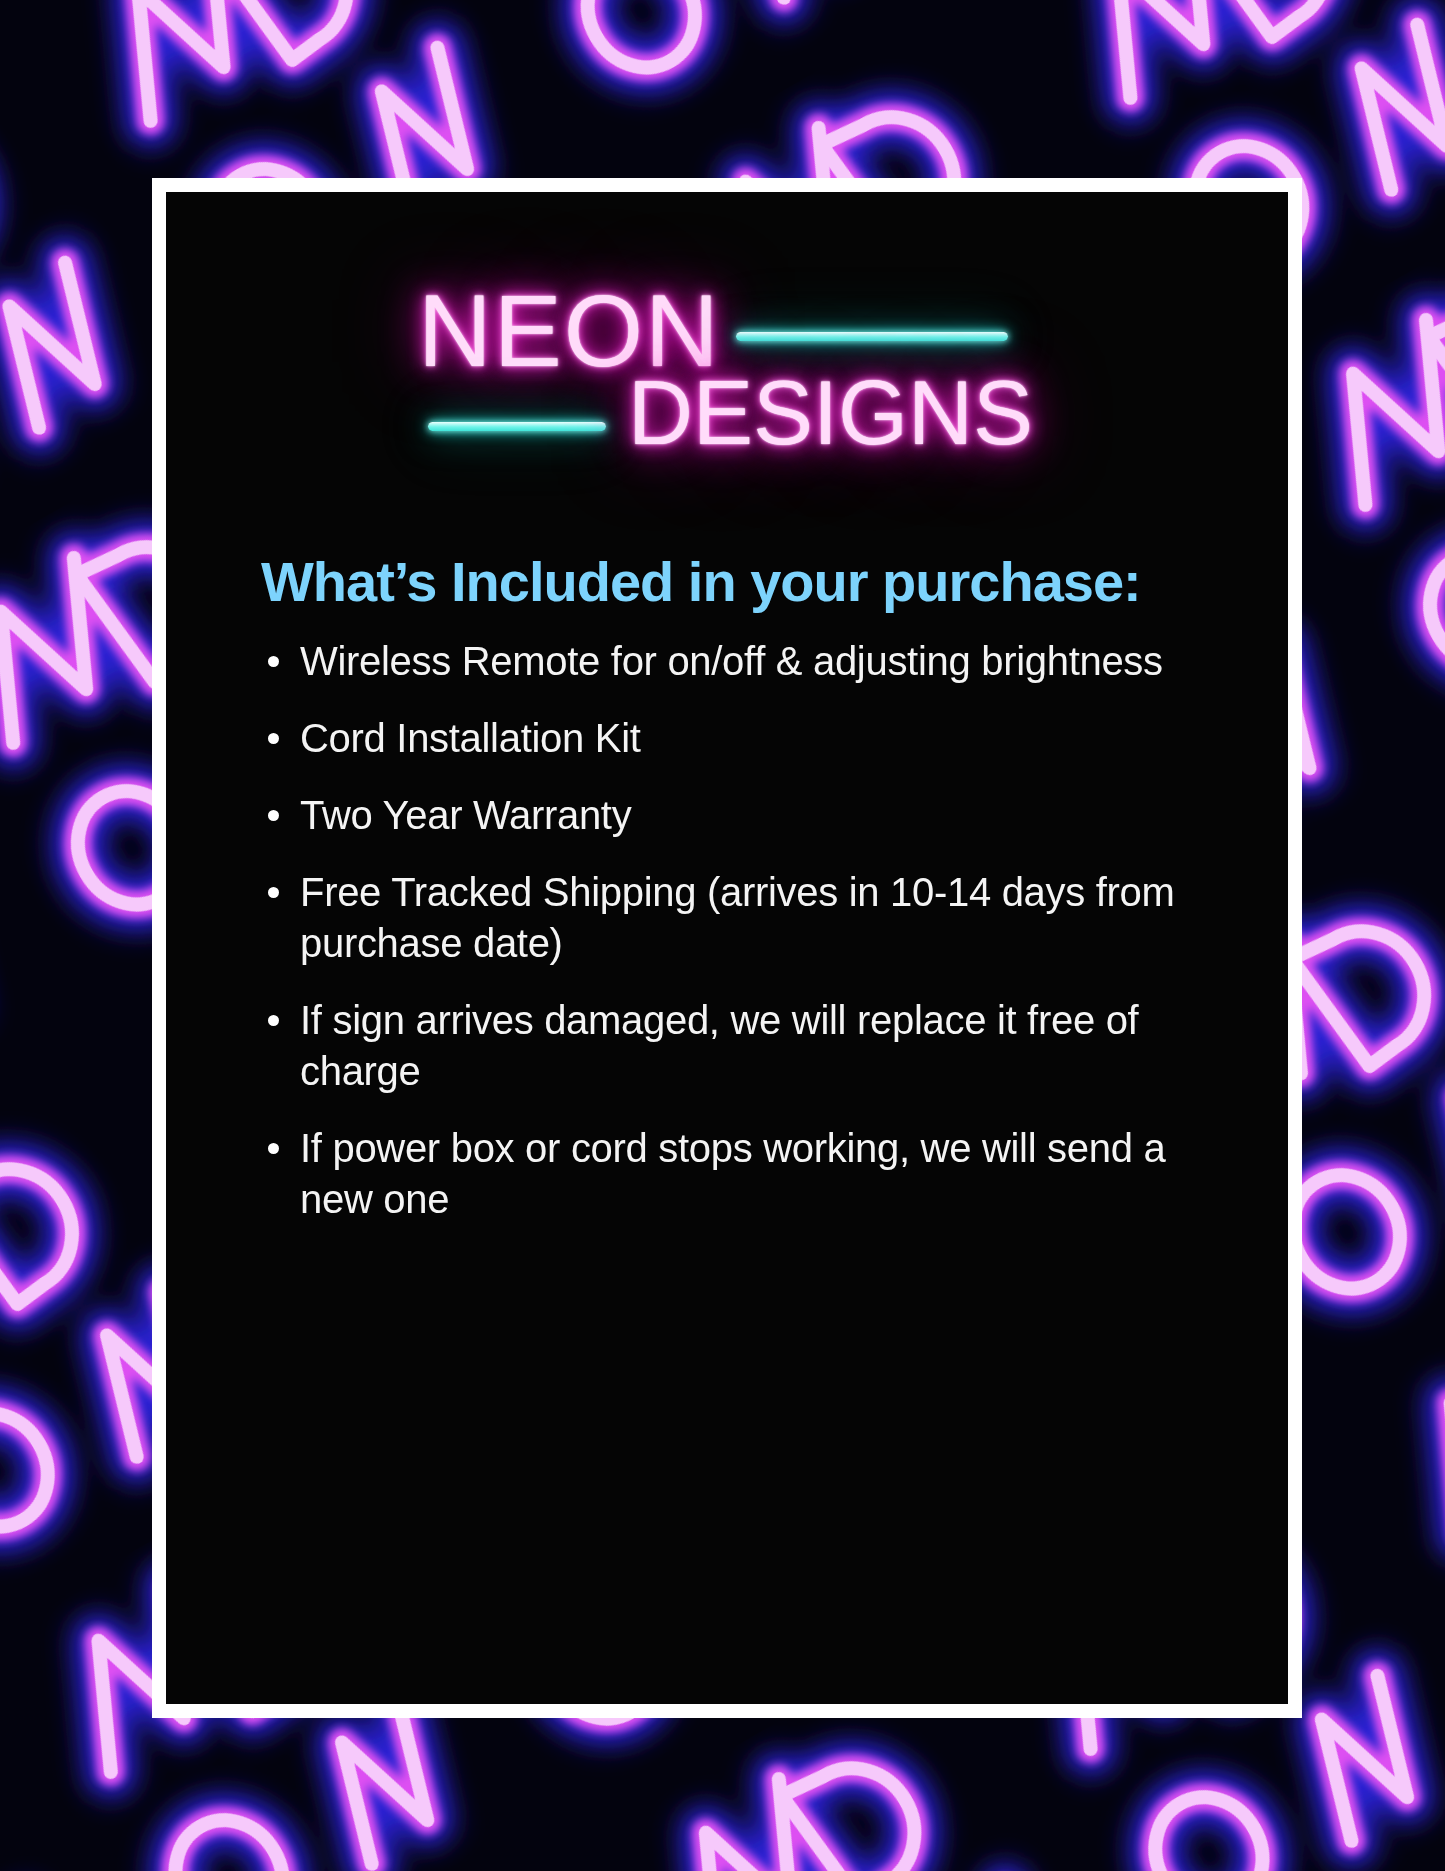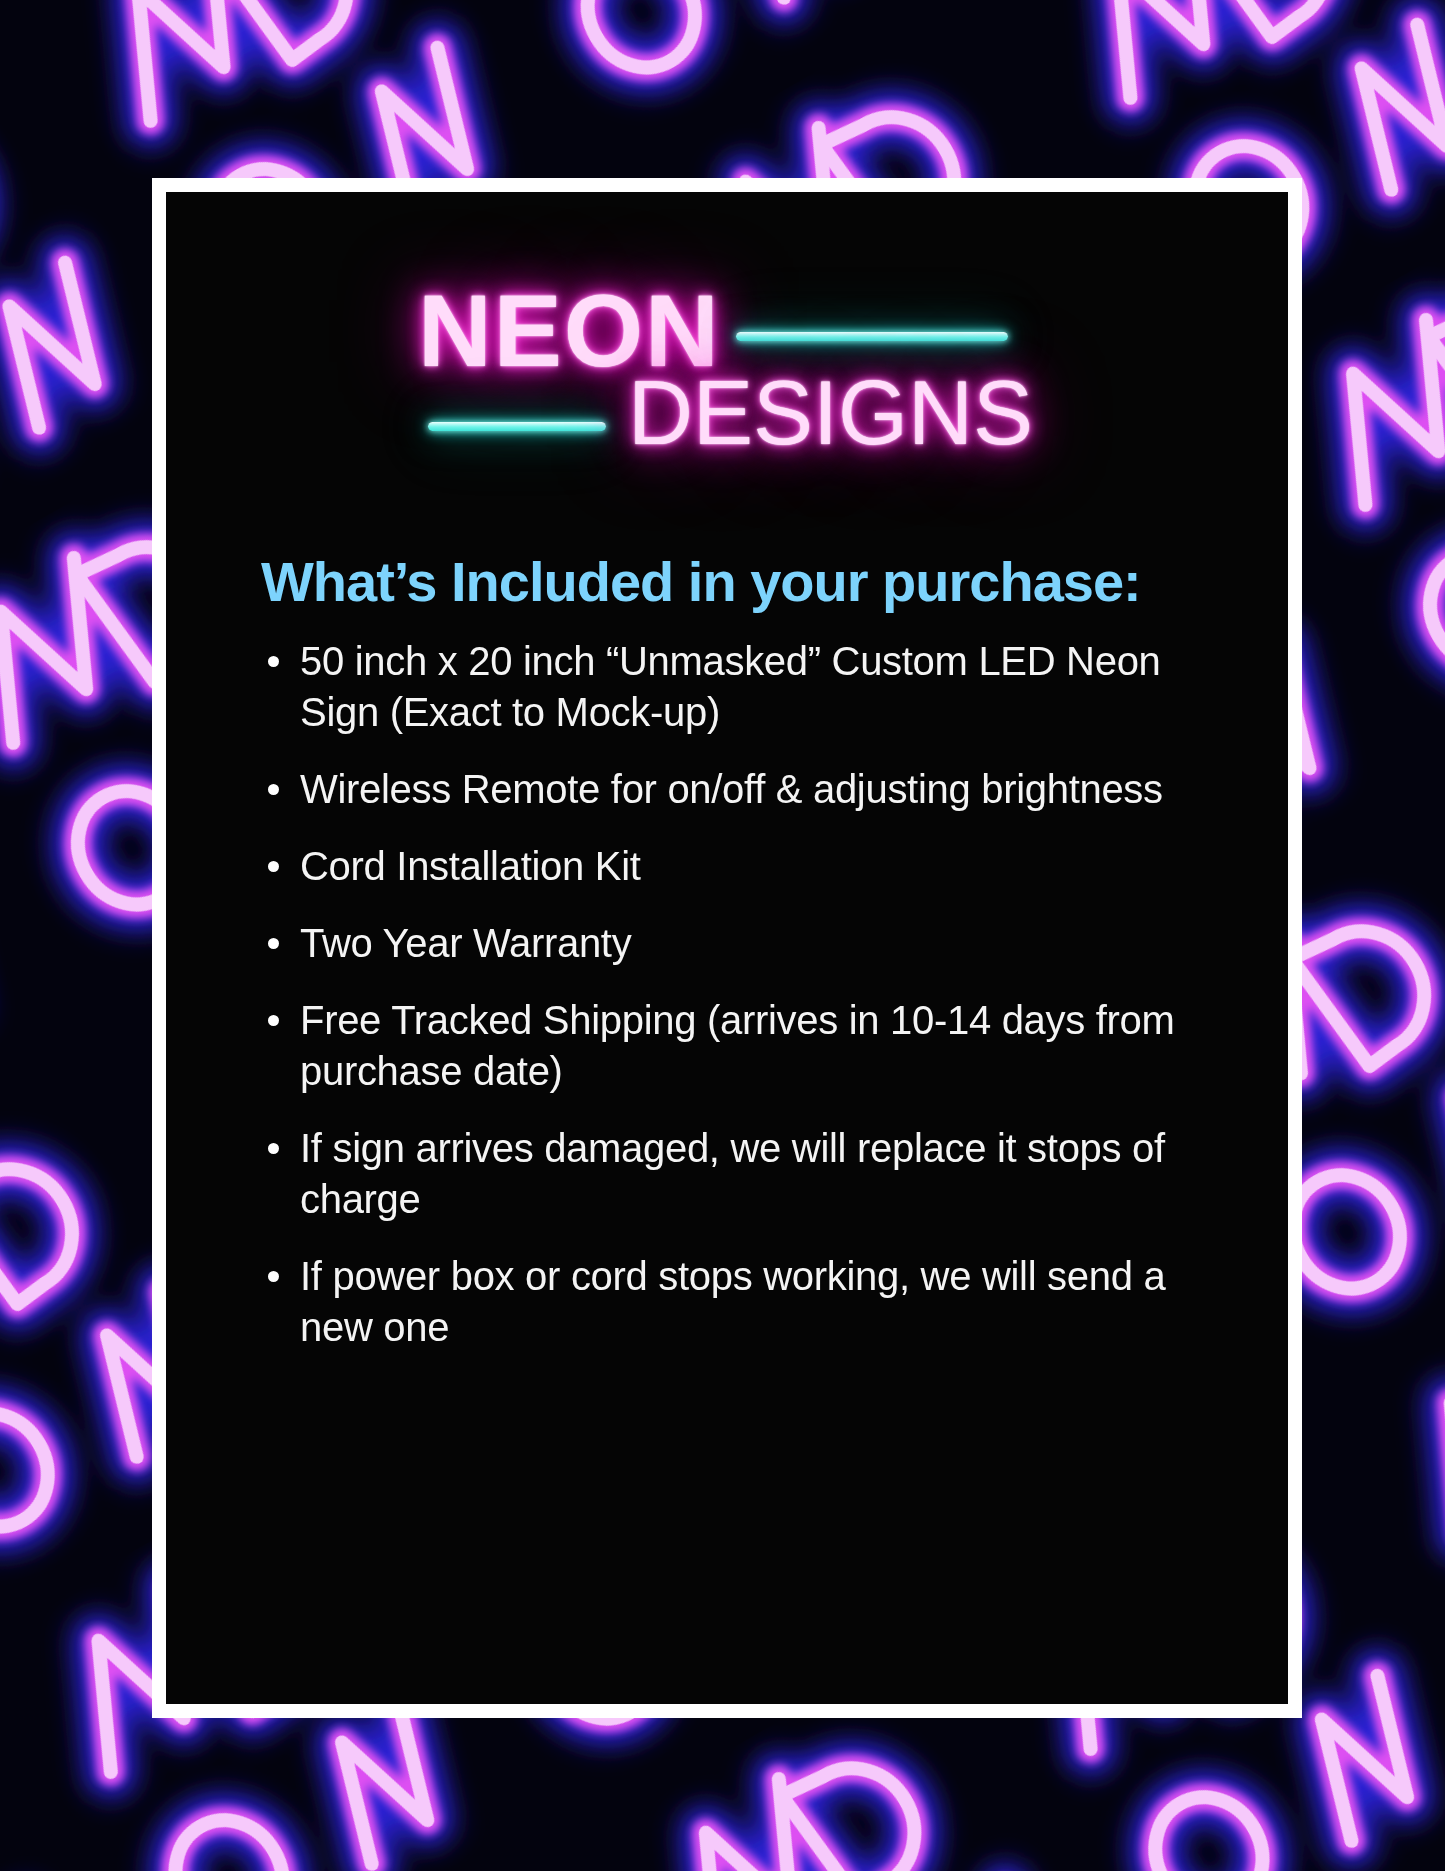--- a/index.html
+++ b/index.html
@@ -30,21 +30,21 @@
     font-weight: 400;
     letter-spacing: 2px;
     text-shadow:
       0 0 2px #ffffff,
       0 0 7px #ff6ae8,
       0 0 18px #ff2bdb,
       0 0 42px #ee00c0,
       0 0 80px rgba(238, 0, 192, 0.55);
     white-space: nowrap;
   }
-  .neon-word.w1 { left: 252px; top: 88px;  font-size: 102px; font-weight: bold; }
+  .neon-word.w1 { left: 252px; top: 88px;  font-size: 102px; }
   .neon-word.w2 { left: 462px; top: 176px; font-size: 90px; letter-spacing: 0px; text-align: center; }
   .teal-dash {
     position: absolute;
     height: 9px;
     border-radius: 5px;
     background: linear-gradient(180deg, #eafffd, #6ff3e9 55%, #3fe4d8);
     box-shadow:
       0 0 6px #7df5ec,
       0 0 14px #18dcd0,
       0 0 34px rgba(24, 220, 208, 0.55),
@@ -126,23 +126,22 @@
     <div class="logo">
       <span class="neon-word w1">NEON</span>
       <span class="teal-dash d1"></span>
       <span class="teal-dash d2"></span>
       <span class="neon-word w2">DESIGNS</span>
     </div>
 
     <h1 class="heading">What’s Included in your purchase:</h1>
 
     <ul class="included-list" id="included-list">
-        <li>50 inch x 20 inch “Unmasked” Custom LED Neon Sign (Exact to Mock-up)</li>
         <li>Wireless Remote for on/off &amp; adjusting brightness</li>
         <li>Cord Installation Kit</li>
         <li>Two Year Warranty</li>
         <li>Free Tracked Shipping (arrives in 10-14 days from purchase date)</li>
-        <li>If sign arrives damaged, we will replace it stops of charge</li>
+        <li>If sign arrives damaged, we will replace it free of charge</li>
         <li>If power box or cord stops working, we will send a new one</li>
       </ul>
 
   </div>
 </div>
 
 </body></html>

